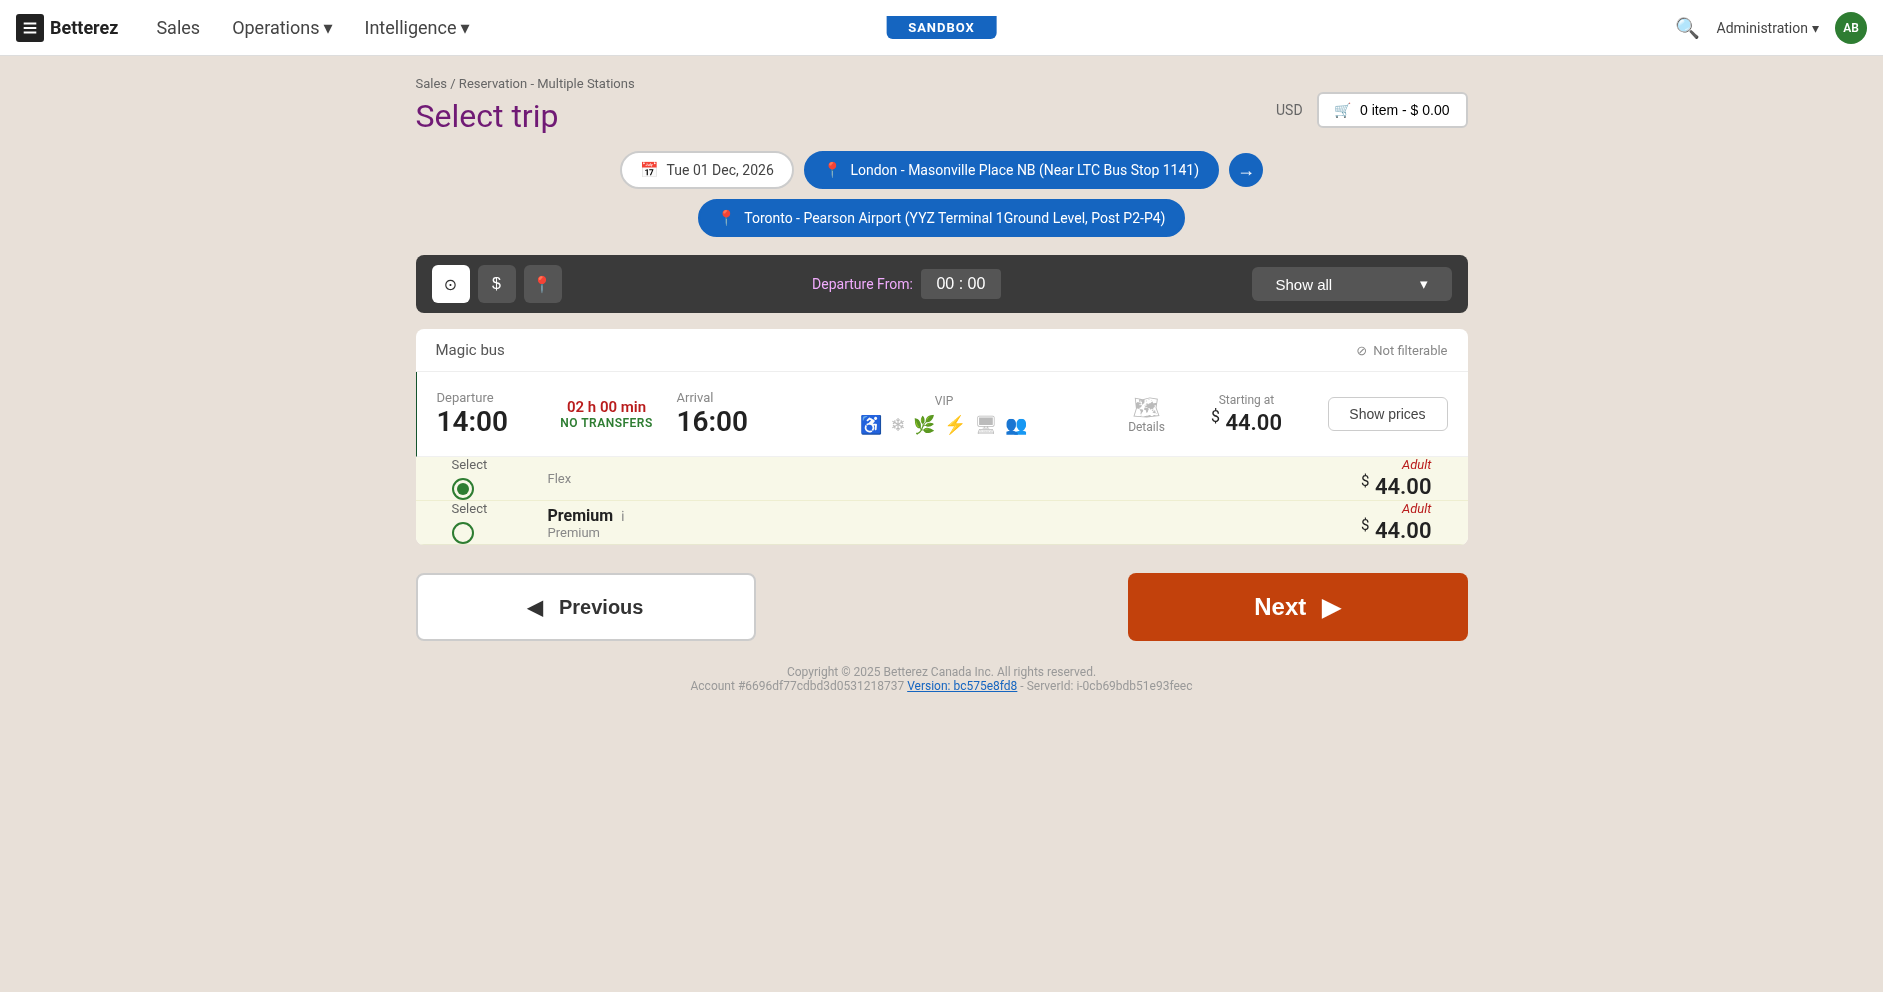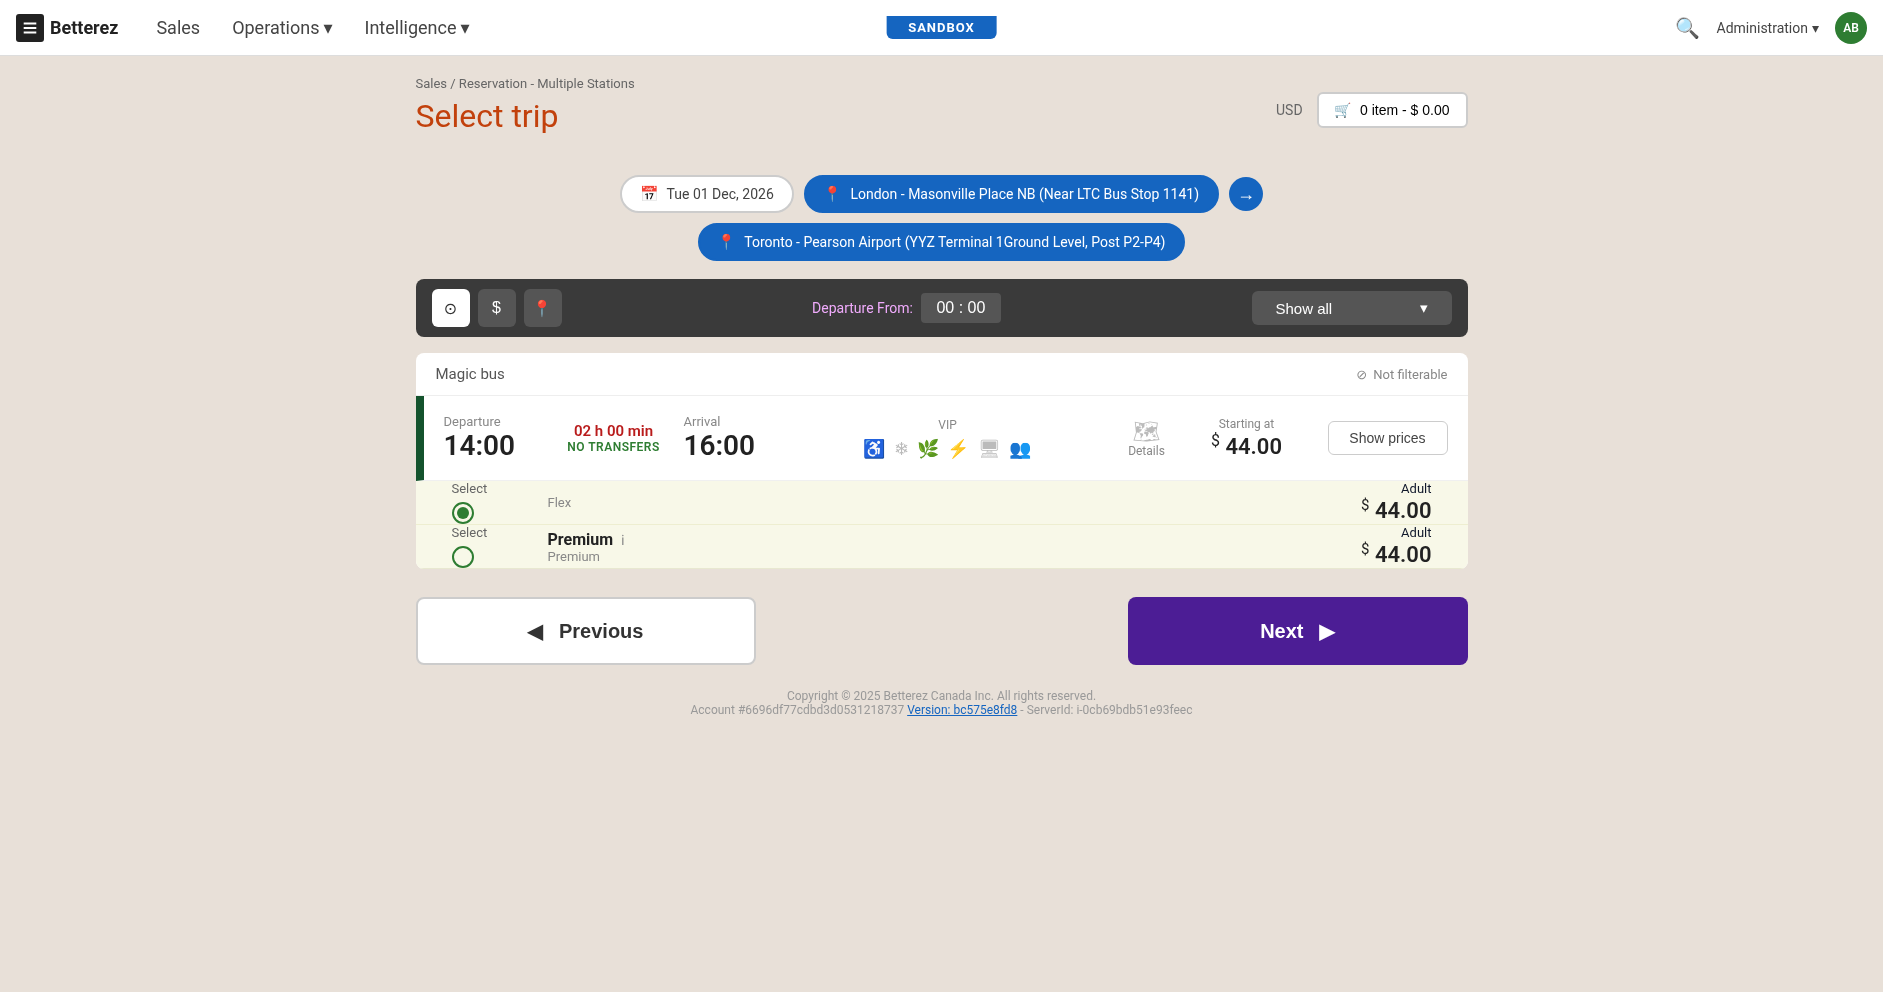--- a/index.html
+++ b/index.html
@@ -111,22 +111,22 @@
 
     .breadcrumb {
       font-size: 13px;
       color: #666;
       margin-bottom: 6px;
     }
 
     .page-title {
       font-size: 32px;
       font-weight: 400;
-      color: #c2410c;
-      margin-bottom: 40px;
+      color: #701a75;
+      margin-bottom: 16px;
     }
 
     
     .filter-row {
       display: flex;
       align-items: center;
       gap: 10px;
       margin-bottom: 18px;
       flex-wrap: wrap;
       justify-content: center;
@@ -238,21 +238,21 @@
       align-items: center;
       gap: 6px;
       color: #888;
       font-size: 13px;
     }
 
     .trip-row {
       display: flex;
       align-items: center;
       padding: 18px 20px;
-      border-left: 8px solid #14532d;
+      border-left: 1px solid #14532d;
       border-bottom: 1px solid #f0f0f0;
       background: #fff;
     }
     .trip-departure { min-width: 100px; }
     .trip-departure .label { font-size: 13px; color: #888; }
     .trip-departure .time { font-size: 28px; font-weight: 600; color: #222; }
     .trip-duration { min-width: 140px; text-align: center; }
     .trip-duration .dur-text { font-size: 15px; font-weight: 600; color: #b91c1c; }
     .trip-duration .no-transfers { font-size: 12px; color: #2e7d32; font-weight: 600; letter-spacing: 0.5px; }
     .trip-arrival { min-width: 100px; }
@@ -310,21 +310,21 @@
       height: 12px;
       border-radius: 50%;
       background: #2e7d32;
     }
     .fare-name-col { flex: 1; padding-left: 16px; }
     .fare-name-primary { font-size: 16px; color: #2e7d32; font-weight: 600; }
     .fare-name-premium { font-size: 16px; color: #222; font-weight: 700; }
     .fare-sub { font-size: 13px; color: #888; }
     .fare-info-icon { font-size: 14px; color: #888; margin-left: 4px; cursor: pointer; }
     .fare-price-col { min-width: 150px; text-align: right; }
-    .fare-price-label { font-size: 13px; color: #0f172a; }
+    .fare-price-label { font-size: 13px; color: #b91c1c; font-style: italic; }
     .fare-price-value { font-size: 22px; font-weight: 600; color: #222; }
     .fare-price-dollar { font-size: 15px; vertical-align: super; font-weight: 400; }
 
     
     .nav-buttons {
       display: flex;
       justify-content: space-between;
       margin-top: 28px;
     }
     .prev-btn {
@@ -339,25 +339,25 @@
       font-weight: 600;
       cursor: pointer;
       color: #333;
       min-width: 340px;
       justify-content: center;
     }
     .next-btn {
       display: flex;
       align-items: center;
       gap: 16px;
-      background: #4c1d95;
+      background: #c2410c;
       border: none;
       border-radius: 8px;
       padding: 20px 48px;
-      font-size: 20px;
+      font-size: 24px;
       font-weight: 600;
       cursor: pointer;
       color: #fff;
       min-width: 340px;
       justify-content: center;
     }
 
     
     .cart-btn {
       display: flex;

